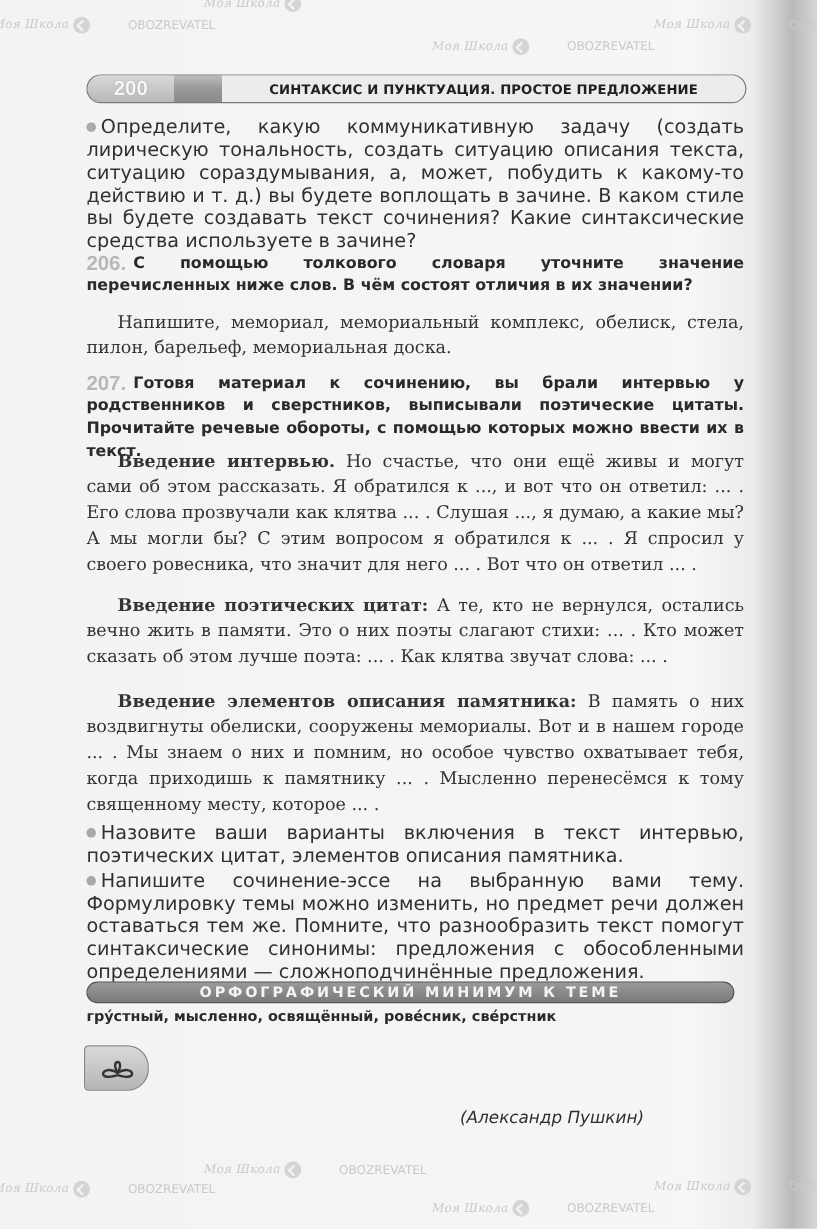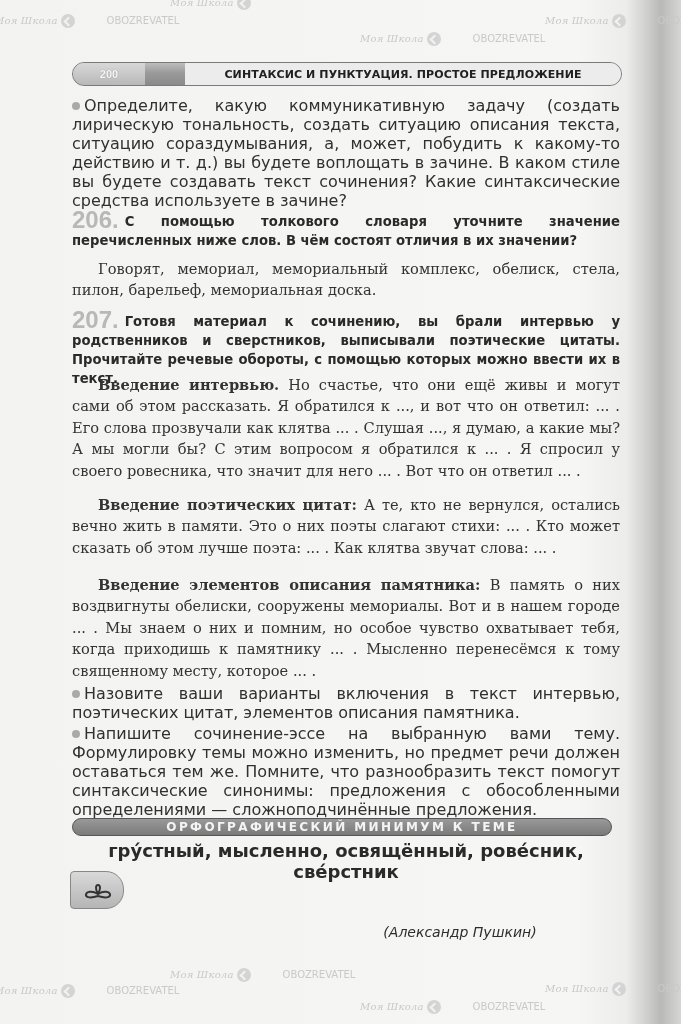--- a/index.html
+++ b/index.html
@@ -27,52 +27,52 @@
     .header-band {
       position: absolute; left: 72px; top: 62px; width: 550px; height: 24px;
       background: linear-gradient(180deg, #bdbdbd 0%, #9a9a9a 45%, #8a8a8a 100%);
       border-radius: 12px; border: 1px solid #7a7a7a;
       display: flex; align-items: center;
     }
     .page-num-box {
       width: 72px; height: 100%; border-radius: 12px 0 0 12px;
       background: linear-gradient(180deg, #d8d8d8, #b8b8b8);
       display: flex; align-items: center; justify-content: center;
-      font-family: "Liberation Sans", sans-serif; font-weight: bold; font-size: 11px; color: #f7f7f7;
+      font-family: "Liberation Sans", sans-serif; font-weight: bold; font-size: 17px; color: #f7f7f7;
       text-shadow: 0 0 1px #888;
     }
     .header-title {
       flex: 1; text-align: center; font-family: "DejaVu Sans", sans-serif; font-weight: bold;
       font-size: 11px; color: #202020; background: #ececec; height: 100%;
       display: flex; align-items: center; justify-content: center;
       border-radius: 0 12px 12px 0; letter-spacing: 0.1px; margin-left: 40px;
     }
 
     
     .sans-p { font-family: "DejaVu Sans", sans-serif; font-size: 16px; line-height: 19px; color: #303030; text-align: justify; }
     .bullet { display: inline-block; width: 8px; height: 8px; border-radius: 50%; background: #a9a9a9; margin-right: 4px; vertical-align: 1px; }
 
     .ex-head { font-family: "DejaVu Sans", sans-serif; font-weight: bold; font-size: 13.2px; line-height: 19px; color: #2a2a2a; text-align: justify; }
-    .ex-num { font-family: "Liberation Sans", sans-serif; font-weight: bold; font-size: 24px; color: #b8b8b8; margin-right: 6px; vertical-align: -2px; }
+    .ex-num { font-family: "Liberation Sans", sans-serif; font-weight: bold; font-size: 17px; color: #b8b8b8; margin-right: 6px; vertical-align: -2px; }
 
     .serif-p { font-family: "DejaVu Serif", serif; font-size: 14.6px; line-height: 21.4px; color: #333; text-align: justify; }
     .serif-p .lead { font-weight: bold; }
     .indent { text-indent: 26px; }
 
     
     .ortho-band {
       position: absolute; left: 72px; top: 818px; width: 540px; height: 18px;
       background: linear-gradient(180deg, #999 0%, #7a7a7a 100%);
       border-radius: 9px; border: 1px solid #555;
       display: flex; align-items: center; justify-content: center;
       font-family: "DejaVu Sans", sans-serif; font-weight: bold; font-size: 12px; letter-spacing: 2.4px; color: #f4f4f4;
     }
     .ortho-words {
-      position: absolute; left: 72px; top: 840px; width: 548px; text-align: center;
-      font-family: "DejaVu Sans", sans-serif; font-weight: bold; font-size: 18px; color: #2a2a2a;
+      position: absolute; left: 72px; top: 840px; width: 548px; text-align: left;
+      font-family: "DejaVu Sans", sans-serif; font-weight: bold; font-size: 12px; color: #2a2a2a;
     }
 
     .quote-icon {
       position: absolute; left: 70px; top: 871px; width: 54px; height: 38px;
       background: linear-gradient(180deg, #d9d9d9, #b5b5b5); border: 1px solid #888;
       border-radius: 4px 18px 18px 4px;
     }
     .quote-text { position: absolute; left: 130px; top: 876px; width: 490px; font-family: "DejaVu Sans", sans-serif; font-size: 13.4px; line-height: 19px; color: #2e2e2e; text-align: justify; }
     .quote-author { position: absolute; left: 300px; top: 924px; width: 320px; text-align: center; font-family: "DejaVu Sans", sans-serif; font-style: italic; font-size: 14px; color: #2e2e2e; }
   </style>
@@ -95,21 +95,21 @@
     <div class="header-title">СИНТАКСИС И ПУНКТУАЦИЯ. ПРОСТОЕ ПРЕДЛОЖЕНИЕ</div>
   </div>
 
   <div class="content sans-p" style="top:96px">
     <span class="bullet"></span><span>Определите, какую коммуникативную задачу (создать лирическую тональность, создать ситуацию описания текста, ситуацию сораздумывания, а, может, побудить к какому-то действию и т. д.) вы будете воплощать в зачине. В каком стиле вы будете создавать текст сочинения? Какие синтаксические средства используете в зачине?</span>
   </div>
 
   <div class="content ex-head" style="top:210px">
     <span class="ex-num">206.</span><span>С помощью толкового словаря уточните значение перечисленных ниже слов. В чём состоят отличия в их значении?</span>
   </div>
-  <div class="content serif-p indent" style="top:258px">Говорят, мемориал, мемориальный комплекс, обелиск, стела, пилон, барельеф, мемориальная доска.</div>
+  <div class="content serif-p indent" style="top:258px">Напишите, мемориал, мемориальный комплекс, обелиск, стела, пилон, барельеф, мемориальная доска.</div>
 
   <div class="content ex-head" style="top:310px">
     <span class="ex-num">207.</span><span>Готовя материал к сочинению, вы брали интервью у родственников и сверстников, выписывали поэтические цитаты. Прочитайте речевые обороты, с помощью которых можно ввести их в текст.</span>
   </div>
 
   <div class="content serif-p indent" style="top:374px">
     <span class="lead">Введение интервью.</span><span> Но счастье, что они ещё живы и могут сами об этом рассказать. Я обратился к ..., и вот что он ответил: ... . Его слова прозвучали как клятва ... . Слушая ..., я думаю, а какие мы? А мы могли бы? С этим вопросом я обратился к ... . Я спросил у своего ровесника, что значит для него ... . Вот что он ответил ... .</span>
   </div>
 
   <div class="content serif-p indent" style="top:494px">

